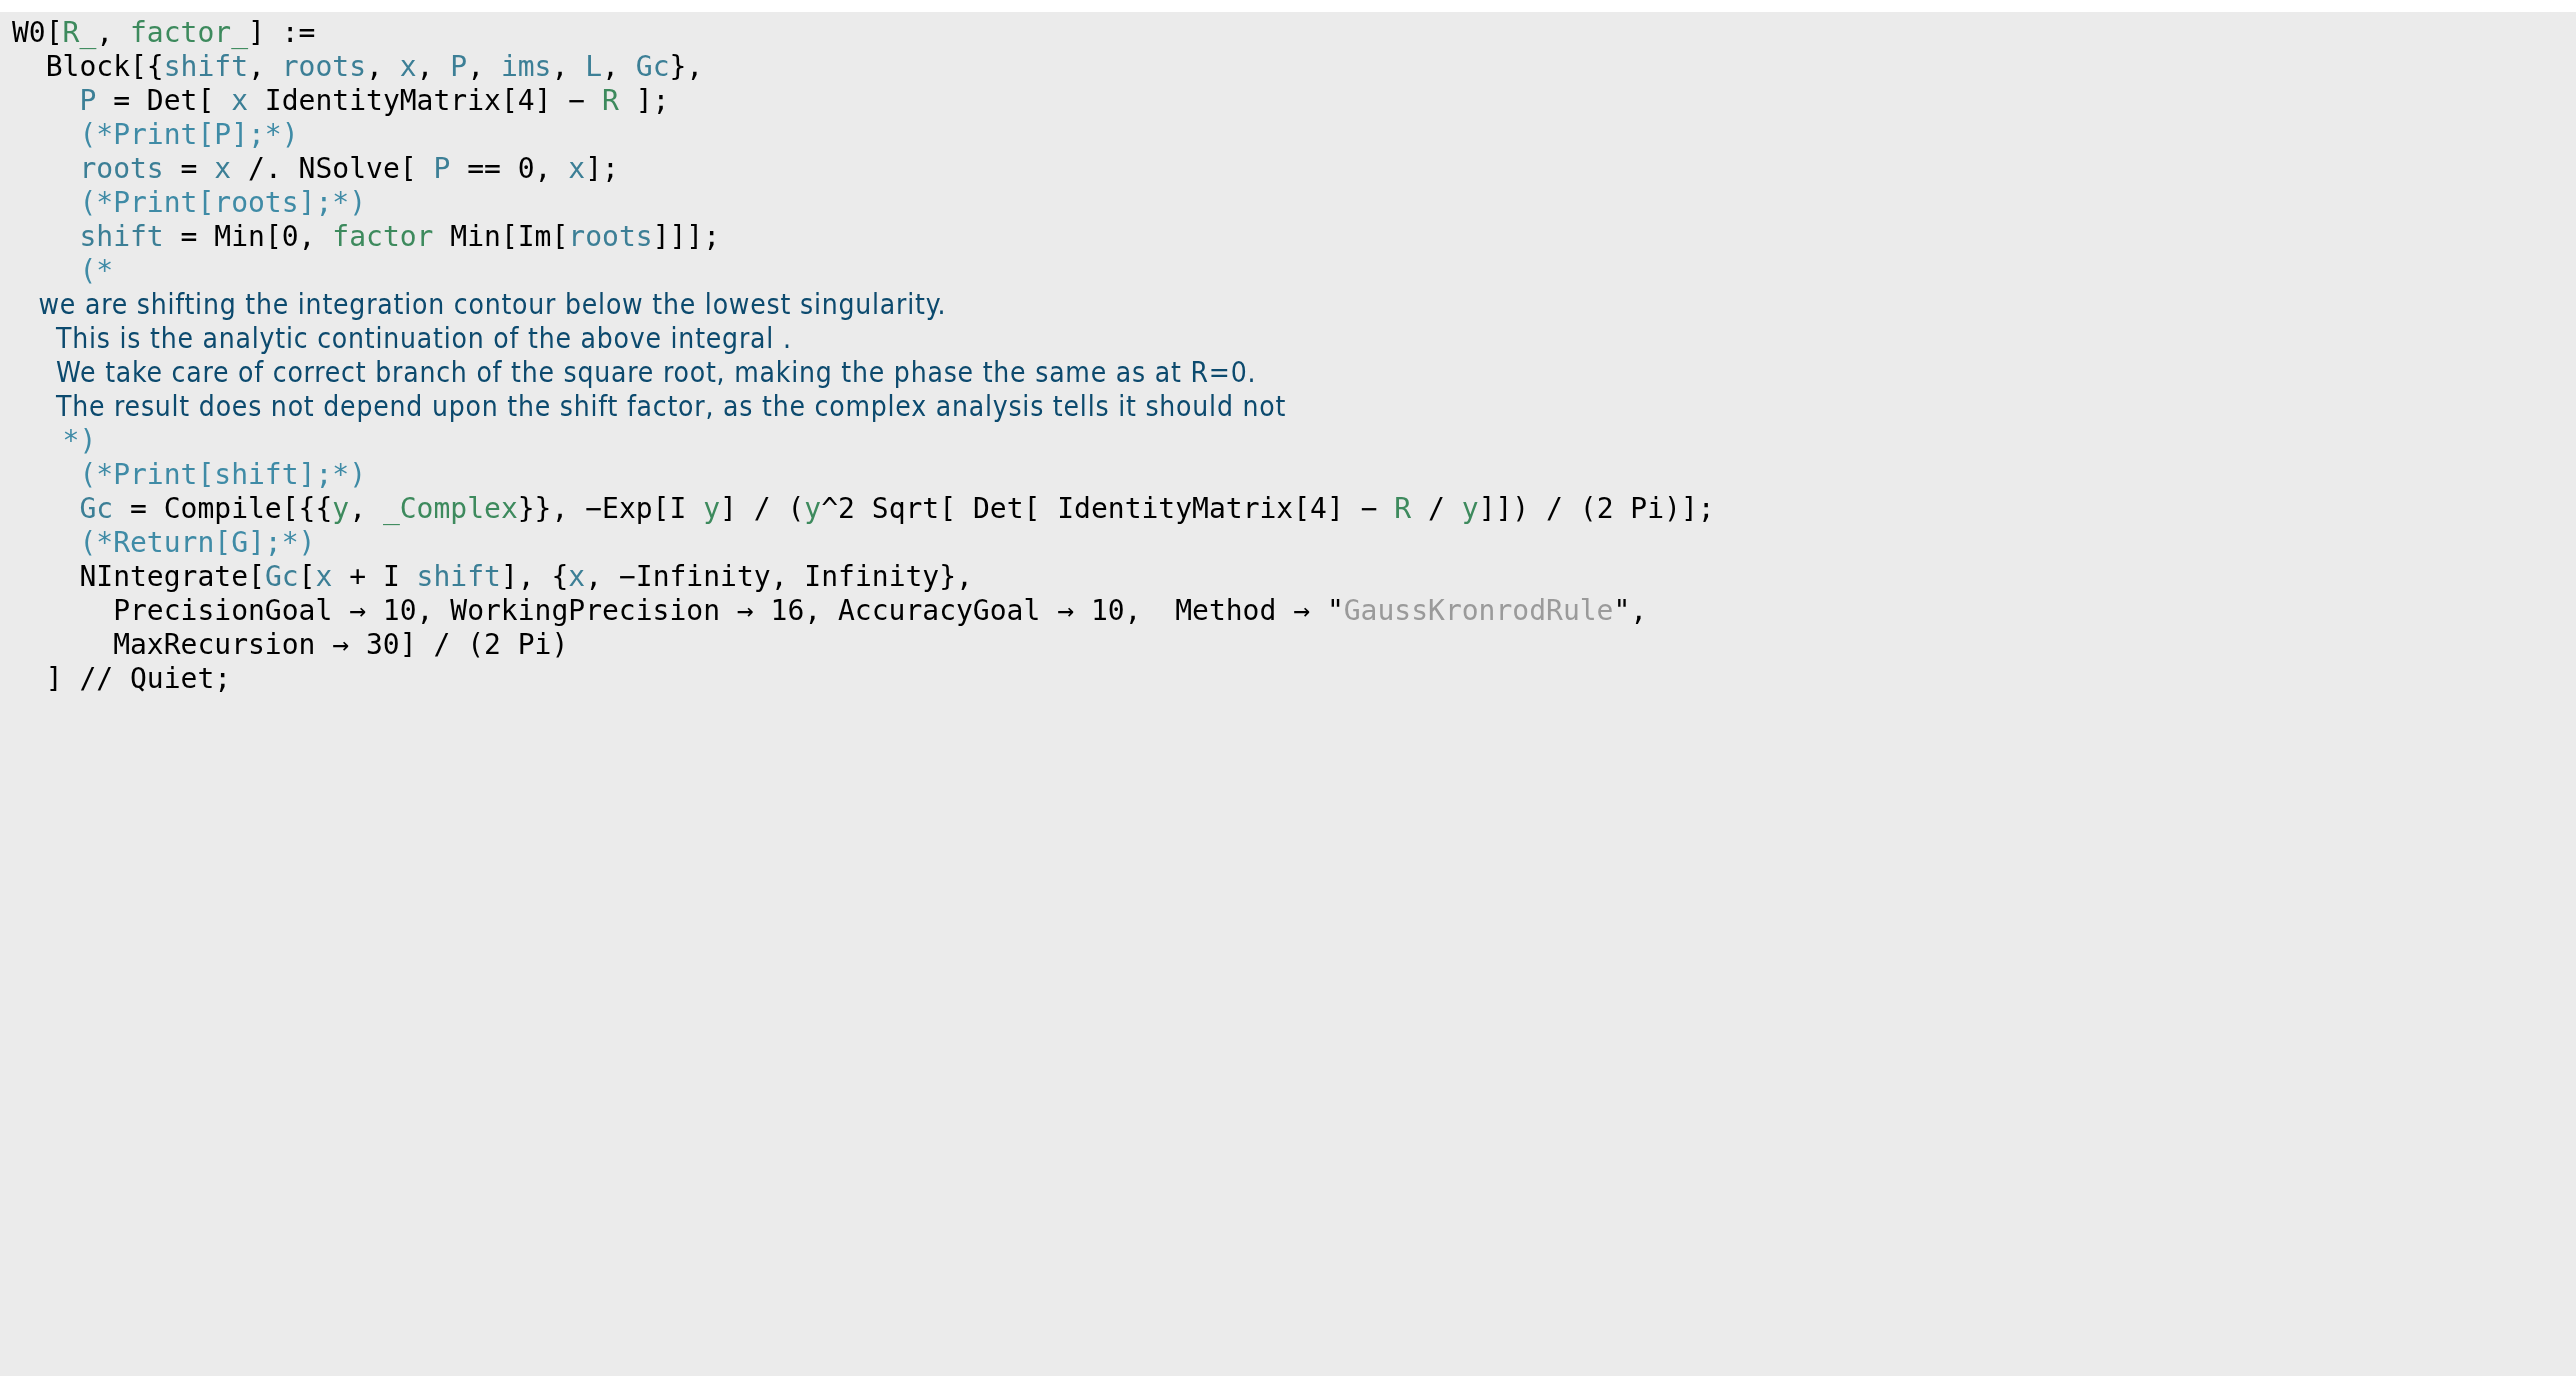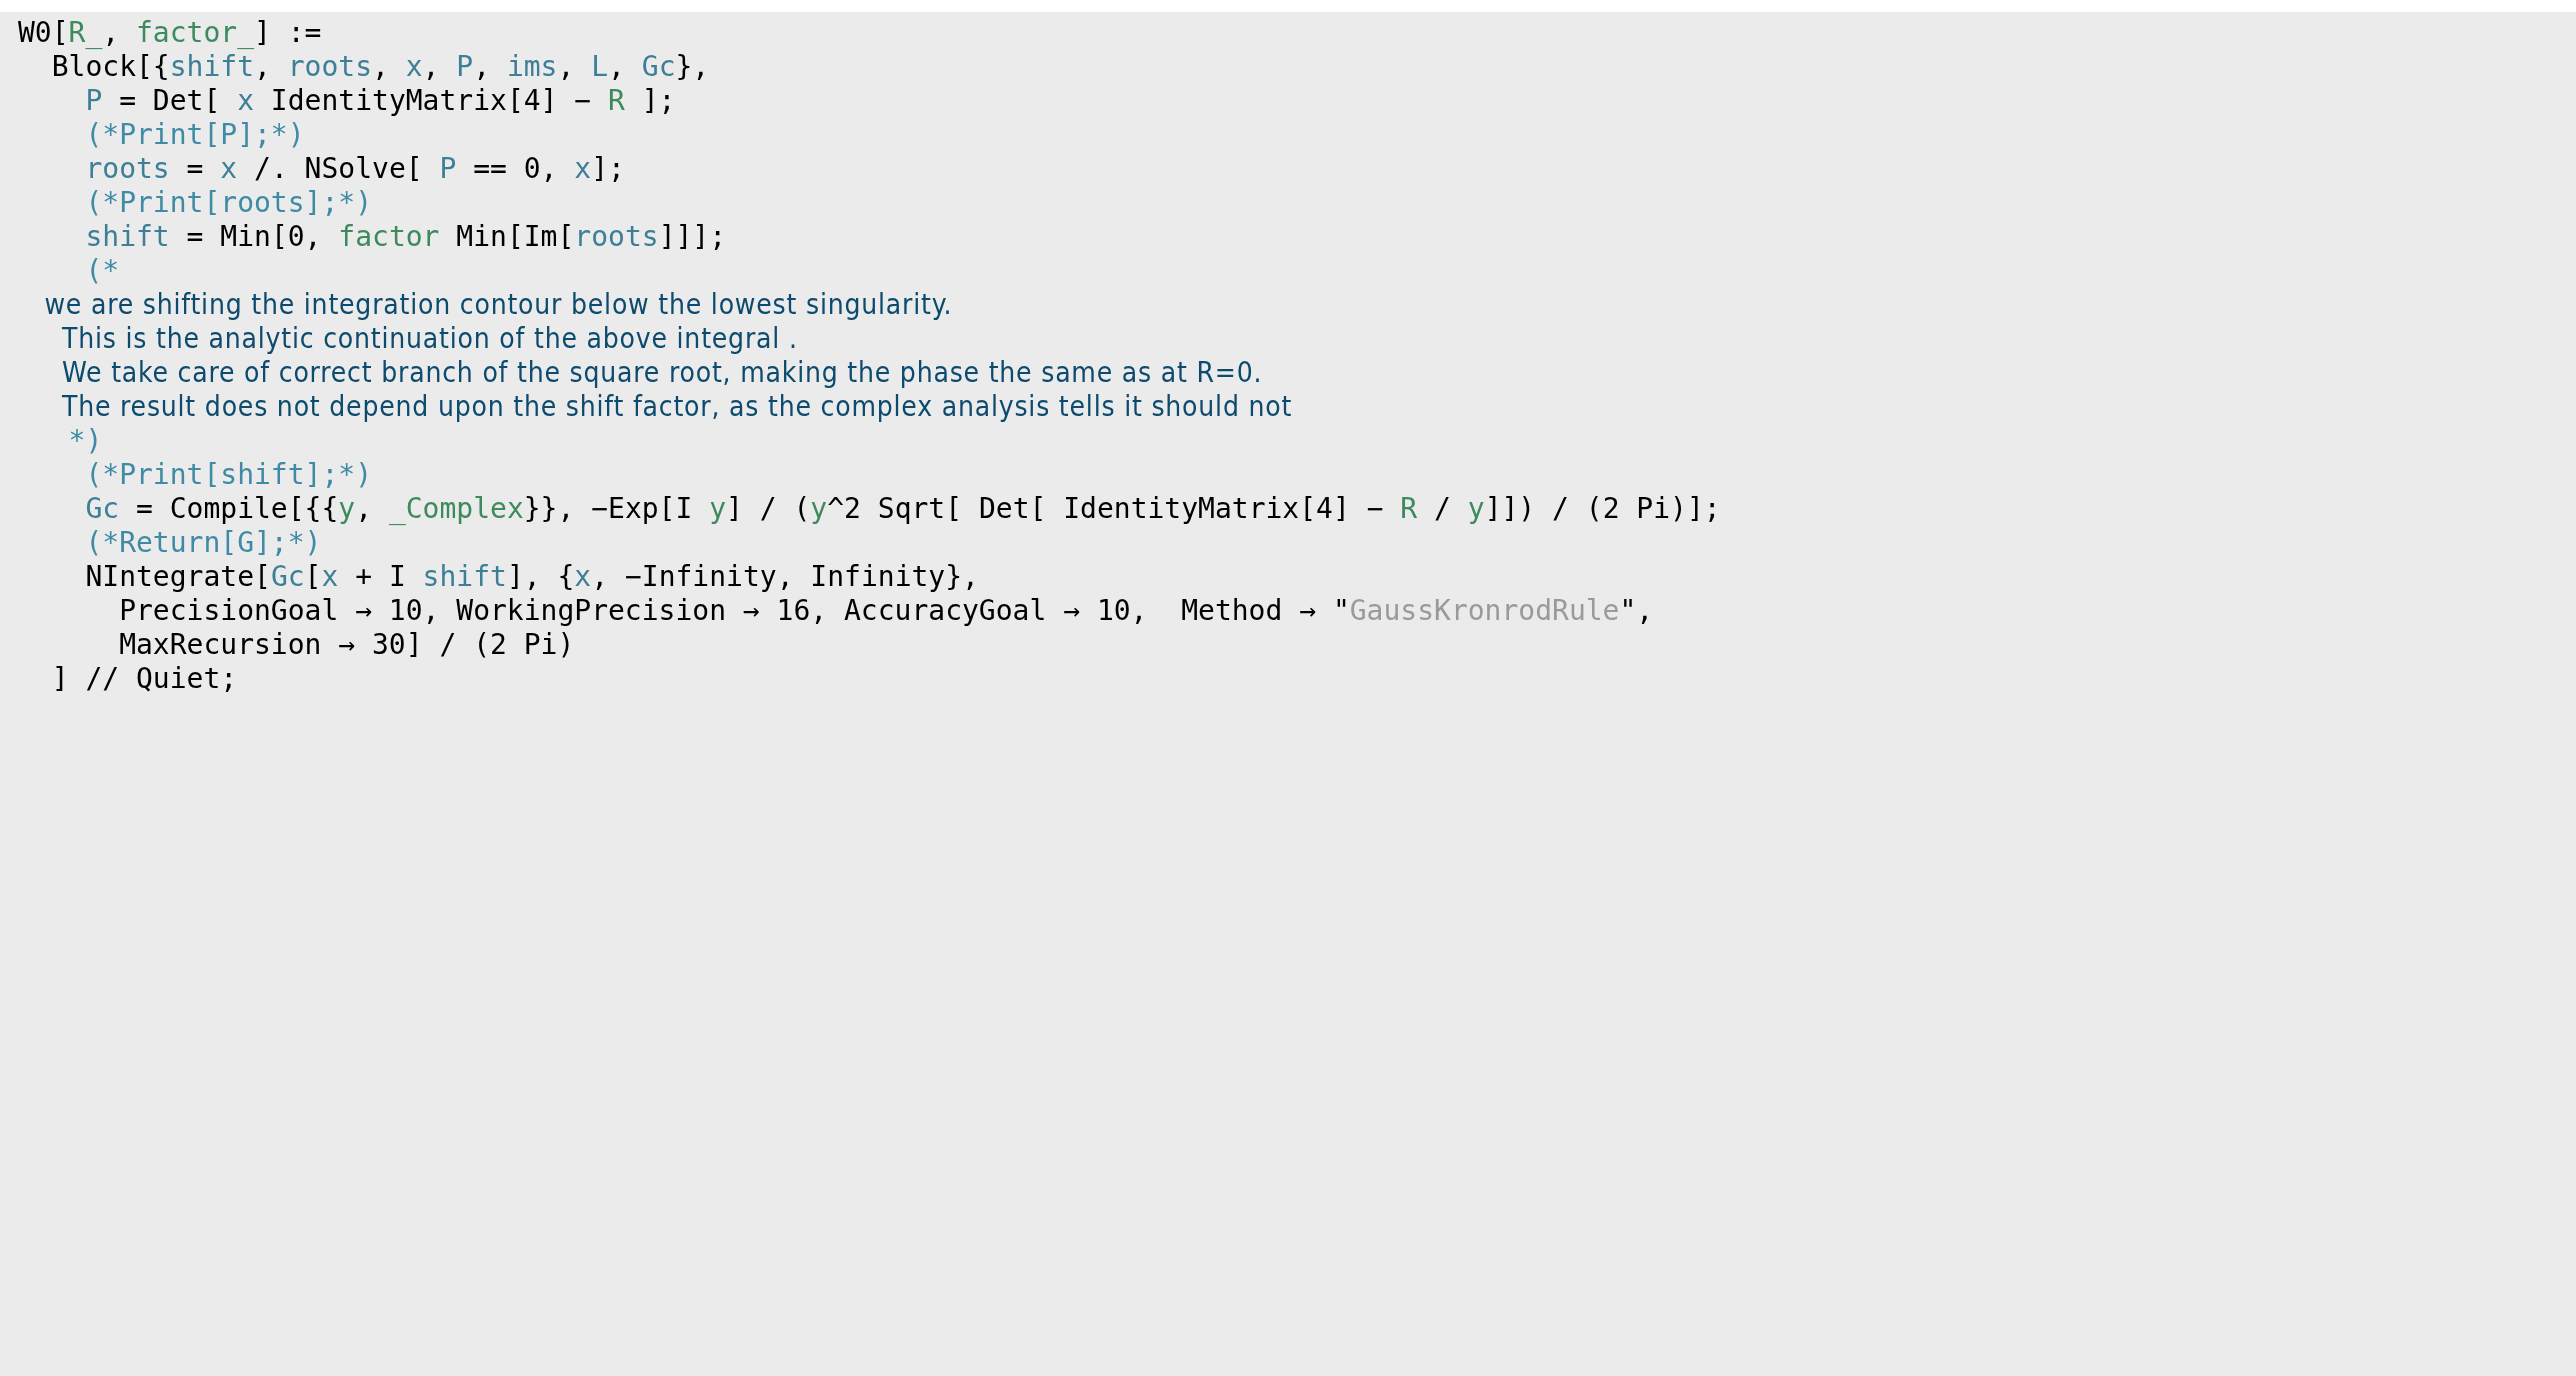--- a/index.html
+++ b/index.html
@@ -55,21 +55,21 @@
   
   .cmt-prose {
     color: #0c4a6e;
     font-family: "DejaVu Sans Condensed", "Liberation Sans Narrow", "Liberation Sans", sans-serif;
     font-weight: 400;
     letter-spacing: 0.8px;
   }
 
   .wrap {
     position: absolute;
-    left: 18px;
+    left: 12px;
     top: 0px;
     padding-top: 4.1px;
   }
 </style>
 </head>
 <body>
 
 <div id="cell">
   <div class="wrap code" id="code-root"><div class="line"><span class="sym">W0[</span><span class="par">R_</span><span class="sym">, </span><span class="par">factor_</span><span class="sym">] :=</span></div><div class="line"><span class="sym">  Block[{</span><span class="loc">shift</span><span class="sym">, </span><span class="loc">roots</span><span class="sym">, </span><span class="loc">x</span><span class="sym">, </span><span class="loc">P</span><span class="sym">, </span><span class="loc">ims</span><span class="sym">, </span><span class="loc">L</span><span class="sym">, </span><span class="loc">Gc</span><span class="sym">},</span></div><div class="line"><span class="sym">    </span><span class="loc">P</span><span class="sym"> = Det[ </span><span class="loc">x</span><span class="sym"> IdentityMatrix[4] − </span><span class="par">R</span><span class="sym"> ];</span></div><div class="line"><span class="cmt">    (*Print[P];*)</span></div><div class="line"><span class="sym">    </span><span class="loc">roots</span><span class="sym"> = </span><span class="loc">x</span><span class="sym"> /. NSolve[ </span><span class="loc">P</span><span class="sym"> == 0, </span><span class="loc">x</span><span class="sym">];</span></div><div class="line"><span class="cmt">    (*Print[roots];*)</span></div><div class="line"><span class="sym">    </span><span class="loc">shift</span><span class="sym"> = Min[0, </span><span class="par">factor</span><span class="sym"> Min[Im[</span><span class="loc">roots</span><span class="sym">]]];</span></div><div class="line"><span class="cmt">    (*</span></div><div class="line"><span class="cmt-prose">   we are shifting the integration contour below the lowest singularity.</span></div><div class="line"><span class="cmt-prose">     This is the analytic continuation of the above integral .</span></div><div class="line"><span class="cmt-prose">     We take care of correct branch of the square root, making the phase the same as at R=0.</span></div><div class="line"><span class="cmt-prose">     The result does not depend upon the shift factor, as the complex analysis tells it should not</span></div><div class="line"><span class="cmt">   *)</span></div><div class="line"><span class="cmt">    (*Print[shift];*)</span></div><div class="line"><span class="sym">    </span><span class="loc">Gc</span><span class="sym"> = Compile[{{</span><span class="par">y</span><span class="sym">, </span><span class="par">_Complex</span><span class="sym">}}, −Exp[I </span><span class="par">y</span><span class="sym">] / (</span><span class="par">y</span><span class="sym">^2 Sqrt[ Det[ IdentityMatrix[4] − </span><span class="par">R</span><span class="sym"> / </span><span class="par">y</span><span class="sym">]]) / (2 Pi)];</span></div><div class="line"><span class="cmt">    (*Return[G];*)</span></div><div class="line"><span class="sym">    NIntegrate[</span><span class="loc">Gc</span><span class="sym">[</span><span class="loc">x</span><span class="sym"> + I </span><span class="loc">shift</span><span class="sym">], {</span><span class="loc">x</span><span class="sym">, −Infinity, Infinity},</span></div><div class="line"><span class="sym">      PrecisionGoal → 10, WorkingPrecision → 16, AccuracyGoal → 10,  Method → </span><span class="sym">"</span><span class="str">GaussKronrodRule</span><span class="sym">",</span></div><div class="line"><span class="sym">      MaxRecursion → 30] / (2 Pi)</span></div><div class="line"><span class="sym">  ] // Quiet;</span></div></div>
 </div>

